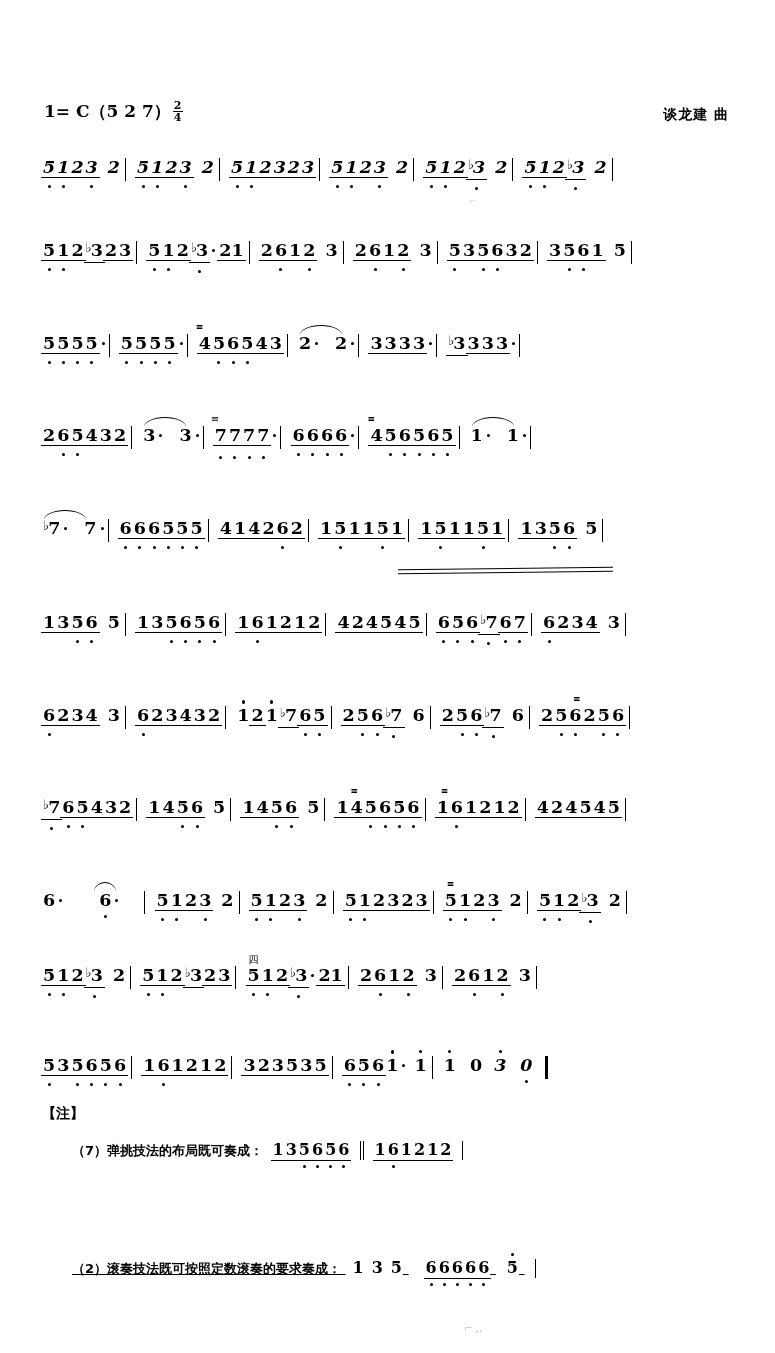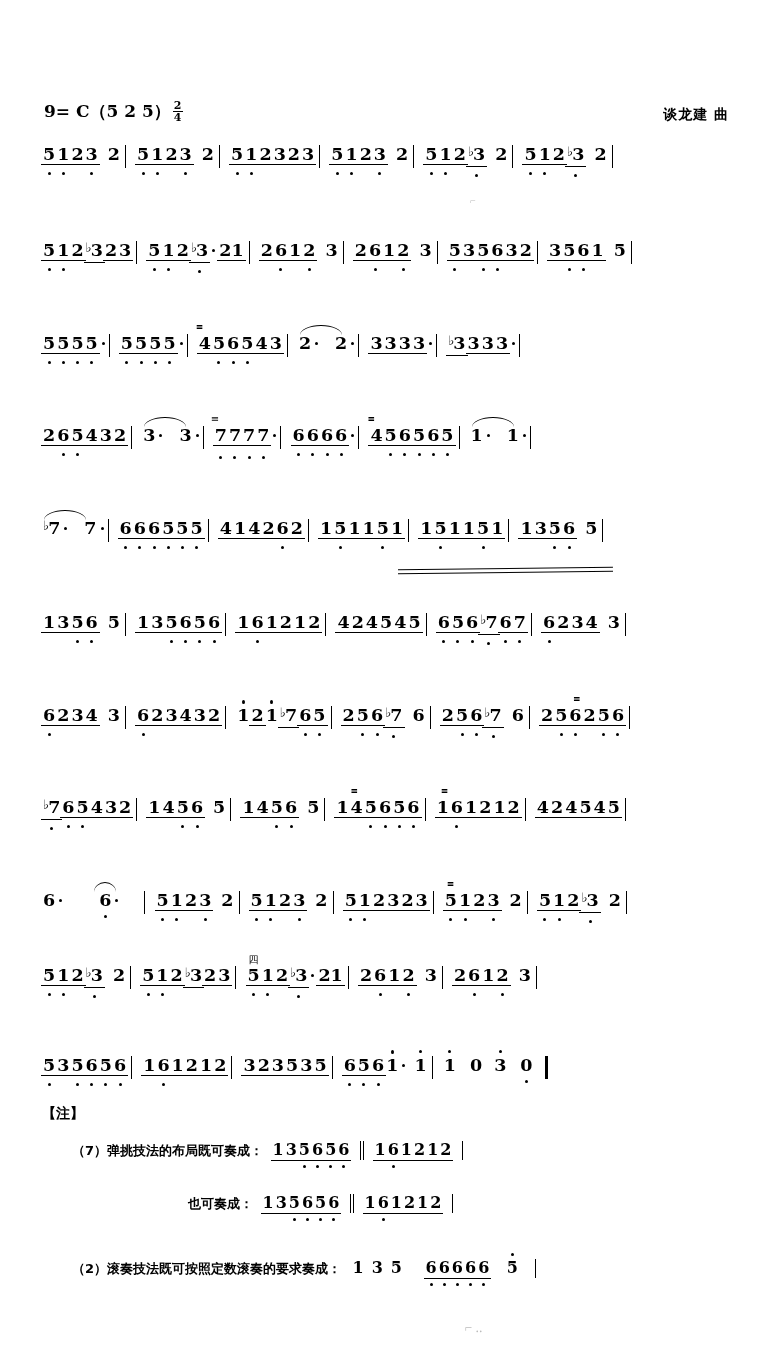--- a/index.html
+++ b/index.html
@@ -194,26 +194,26 @@
     font-size: 10px;
   }
 </style>
 </head>
 <body>
 
 <div class="page">
 
 
   <div class="key-sig">
-    <span>9= C（5 2 5）</span><span class="frac"><span class="num">2</span><span class="den">4</span></span>
+    <span>1= C（5 2 7）</span><span class="frac"><span class="num">2</span><span class="den">4</span></span>
   </div>
 
   <div class="composer">谈龙建 曲</div>
 
-  <div class="line" style="top:144px;">
+  <div class="line" style="top:157px;font-style:italic;">
     <span class="meas beamed">
       <span class="n u1 d1">5</span><span class="n u1 d1">1</span><span class="n u1">2</span><span class="n u1 d1">3</span><span class="n" style="margin-left:8px;">2</span>
     </span><span class="bar"></span>
     <span class="meas beamed">
       <span class="n u1 d1">5</span><span class="n u1 d1">1</span><span class="n u1">2</span><span class="n u1 d1">3</span><span class="n" style="margin-left:8px;">2</span>
     </span><span class="bar"></span>
     <span class="meas beamed">
       <span class="n u1 d1">5</span><span class="n u1 d1">1</span><span class="n u1">2</span><span class="n u1">3</span><span class="n u1">2</span><span class="n u1">3</span>
     </span><span class="bar"></span>
     <span class="meas beamed">
@@ -440,49 +440,40 @@
     </span><span class="bar"></span>
     <span class="meas beamed">
       <span class="n u1">3</span><span class="n u1">2</span><span class="n u1">3</span><span class="n u1">5</span><span class="n u1">3</span><span class="n u1">5</span>
     </span><span class="bar"></span>
     <span class="meas beamed">
       <span class="n u1 d1">6</span><span class="n u1 d1">5</span><span class="n u1 d1">6</span><span class="n u1 h1">1</span><span class="dur-dot"></span><span class="n h1" style="margin-left:8px;">1</span>
     </span><span class="bar"></span>
     <span class="meas">
       <span class="n h1">1</span><span class="n" style="margin-left:12px;">0</span>
     </span>
-    <span class="meas" style="margin-left:4px;">
+    <span class="meas" style="margin-left:4px;font-style:italic;">
       <span class="n h1">3</span><span class="n d1" style="margin-left:12px;">0</span>
     </span>
     <span class="repeat-end"><b></b><i></i></span>
   </div>
 
   <div class="notes-head" style="top:1105px;">【注】</div>
 
   <div class="note-row" style="top:1140px; left:72px;">
     <span>（7）弹挑技法的布局既可奏成：</span>
     <span class="mus" style="margin-left:4px;">
       <span class="n u1">1</span><span class="n u1">3</span><span class="n u1 d1">5</span><span class="n u1 d1">6</span><span class="n u1 d1">5</span><span class="n u1 d1">6</span>
       <span class="bar" style="height:19px;"></span><span class="bar" style="height:19px; margin-left:-2px;"></span>
       <span class="n u1">1</span><span class="n u1 d1">6</span><span class="n u1">1</span><span class="n u1">2</span><span class="n u1">1</span><span class="n u1">2</span>
       <span class="bar" style="height:19px;"></span>
     </span>
   </div>
 
-  <div class="note-row" style="top:1193px; left:188px;">
-    <span>也可奏成：</span>
-    <span class="mus" style="margin-left:4px;">
-      <span class="n u1">1</span><span class="n u1">3</span><span class="n u1 d1">5</span><span class="n u1 d1">6</span><span class="n u1 d1">5</span><span class="n u1 d1">6</span>
-      <span class="bar" style="height:19px;"></span><span class="bar" style="height:19px; margin-left:-2px;"></span>
-      <span class="n u1">1</span><span class="n u1 d1">6</span><span class="n u1">1</span><span class="n u1">2</span><span class="n u1">1</span><span class="n u1">2</span>
-      <span class="bar" style="height:19px;"></span>
-    </span>
-  </div>
-
-  <div class="note-row" style="top:1258px; left:72px;">
+
+  <div class="note-row" style="top:1258px; left:72px;text-decoration:underline;">
     <span>（2）滚奏技法既可按照定数滚奏的要求奏成：</span>
     <span class="mus" style="margin-left:6px;">
       <span class="n">1</span><span class="n" style="margin-left:6px;">3</span><span class="n" style="margin-left:6px;">5</span>
       <span class="n u1 d1" style="margin-left:16px;">6</span><span class="n u1 d1">6</span><span class="n u1 d1">6</span><span class="n u1 d1">6</span><span class="n u1 d1">6</span>
       <span class="n h1" style="margin-left:10px;">5</span>
       <span class="bar" style="height:19px; margin-left:10px;"></span>
     </span>
   </div>
 
   <div class="smudge" style="top:1318px; left:465px; font-size:13px;">⌐ ‥</div>

